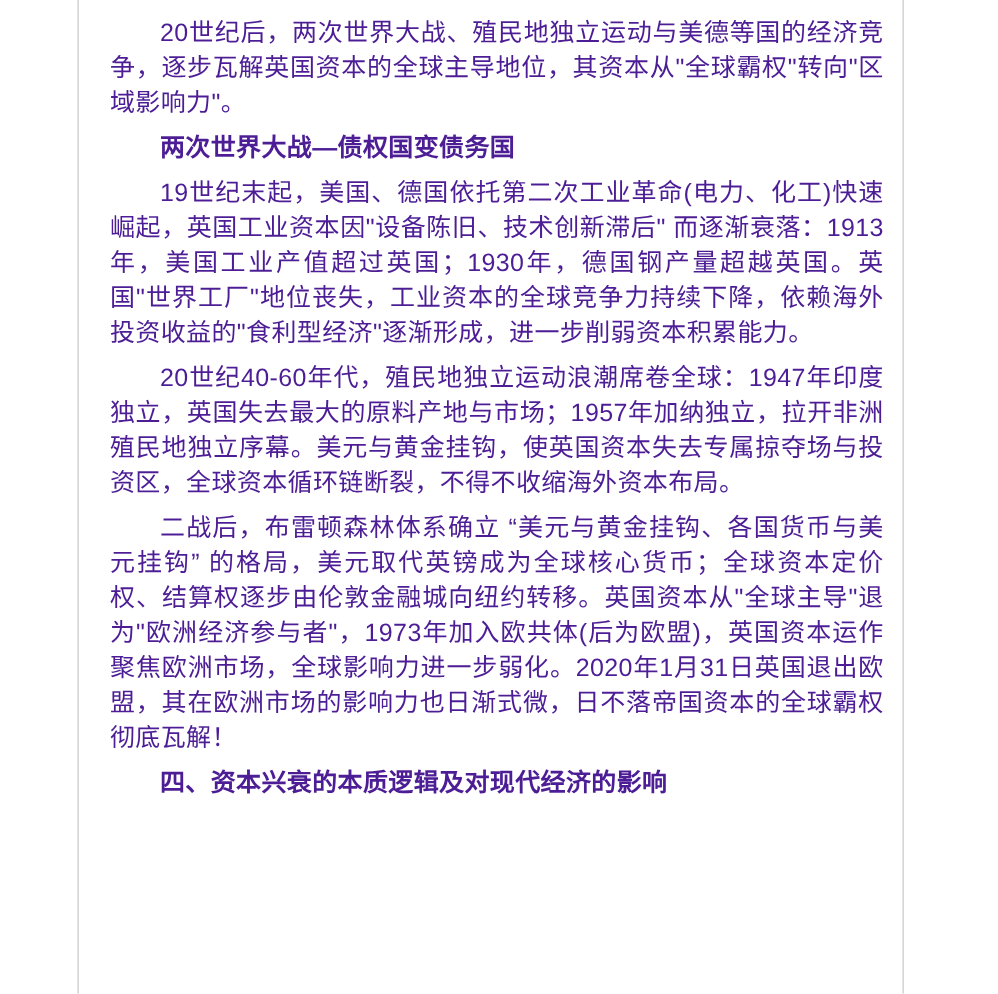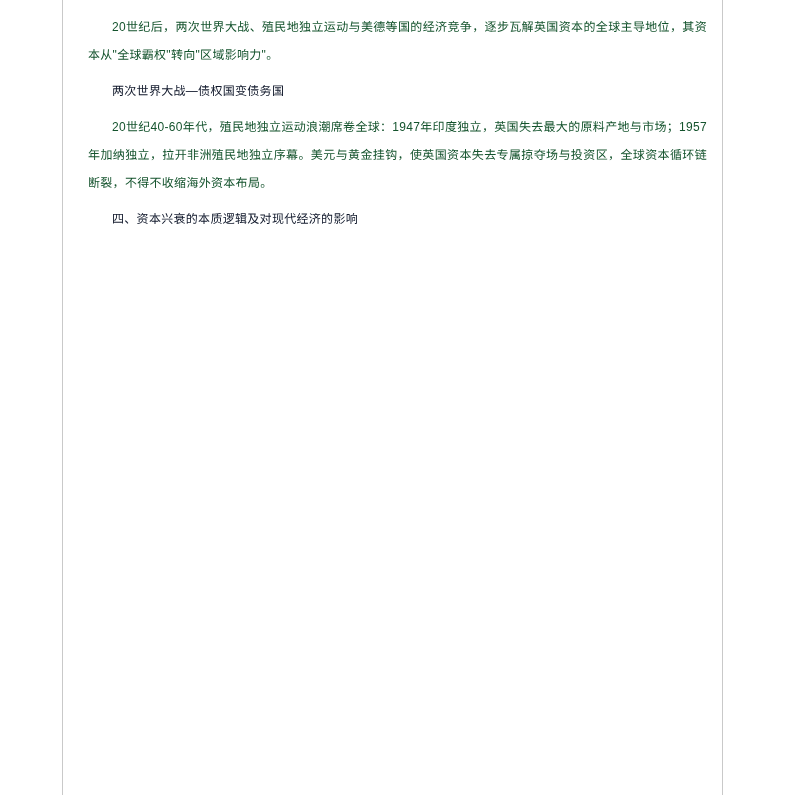--- a/index.html
+++ b/index.html
@@ -18,40 +18,42 @@
     margin-left: 62px;
     width: 661px;
     min-height: 795px;
     border-left: 1px solid #c9c9c9;
     border-right: 1px solid #c9c9c9;
     padding: 13px 15px 20px 25px;
     background: #ffffff;
   }
   .body-para {
     margin: 0 0 8px 0;
-    font-size: 12px;
+    font-size: 20px;
     line-height: 28px;
-    color: #14532d;
+    color: #4c1d95;
     text-align: justify;
     text-justify: inter-ideograph;
     text-indent: 2em;
     letter-spacing: 0.3px;
     word-break: break-all;
   }
   .section-heading {
     margin: 0 0 8px 0;
-    font-size: 12px;
+    font-size: 20px;
     line-height: 28px;
-    font-weight: 400;
-    color: #0f172a;
+    font-weight: 700;
+    color: #4c1d95;
     text-indent: 2em;
     letter-spacing: 0.3px;
   }
 </style>
 </head>
 <body>
 
 <div class="content-column">
   <p class="body-para">20世纪后，两次世界大战、殖民地独立运动与美德等国的经济竞争，逐步瓦解英国资本的全球主导地位，其资本从"全球霸权"转向"区域影响力"。</p>
   <h3 class="section-heading">两次世界大战—债权国变债务国</h3>
+  <p class="body-para">19世纪末起，美国、德国依托第二次工业革命(电力、化工)快速崛起，英国工业资本因"设备陈旧、技术创新滞后" 而逐渐衰落：1913年，美国工业产值超过英国；1930年，德国钢产量超越英国。英国"世界工厂"地位丧失，工业资本的全球竞争力持续下降，依赖海外投资收益的"食利型经济"逐渐形成，进一步削弱资本积累能力。</p>
   <p class="body-para">20世纪40-60年代，殖民地独立运动浪潮席卷全球：1947年印度独立，英国失去最大的原料产地与市场；1957年加纳独立，拉开非洲殖民地独立序幕。美元与黄金挂钩，使英国资本失去专属掠夺场与投资区，全球资本循环链断裂，不得不收缩海外资本布局。</p>
+  <p class="body-para">二战后，布雷顿森林体系确立 “美元与黄金挂钩、各国货币与美元挂钩” 的格局，美元取代英镑成为全球核心货币；全球资本定价权、结算权逐步由伦敦金融城向纽约转移。英国资本从"全球主导"退为"欧洲经济参与者"，1973年加入欧共体(后为欧盟)，英国资本运作聚焦欧洲市场，全球影响力进一步弱化。2020年1月31日英国退出欧盟，其在欧洲市场的影响力也日渐式微，日不落帝国资本的全球霸权彻底瓦解！</p>
   <h3 class="section-heading">四、资本兴衰的本质逻辑及对现代经济的影响</h3>
 </div>
 
 </body></html>

